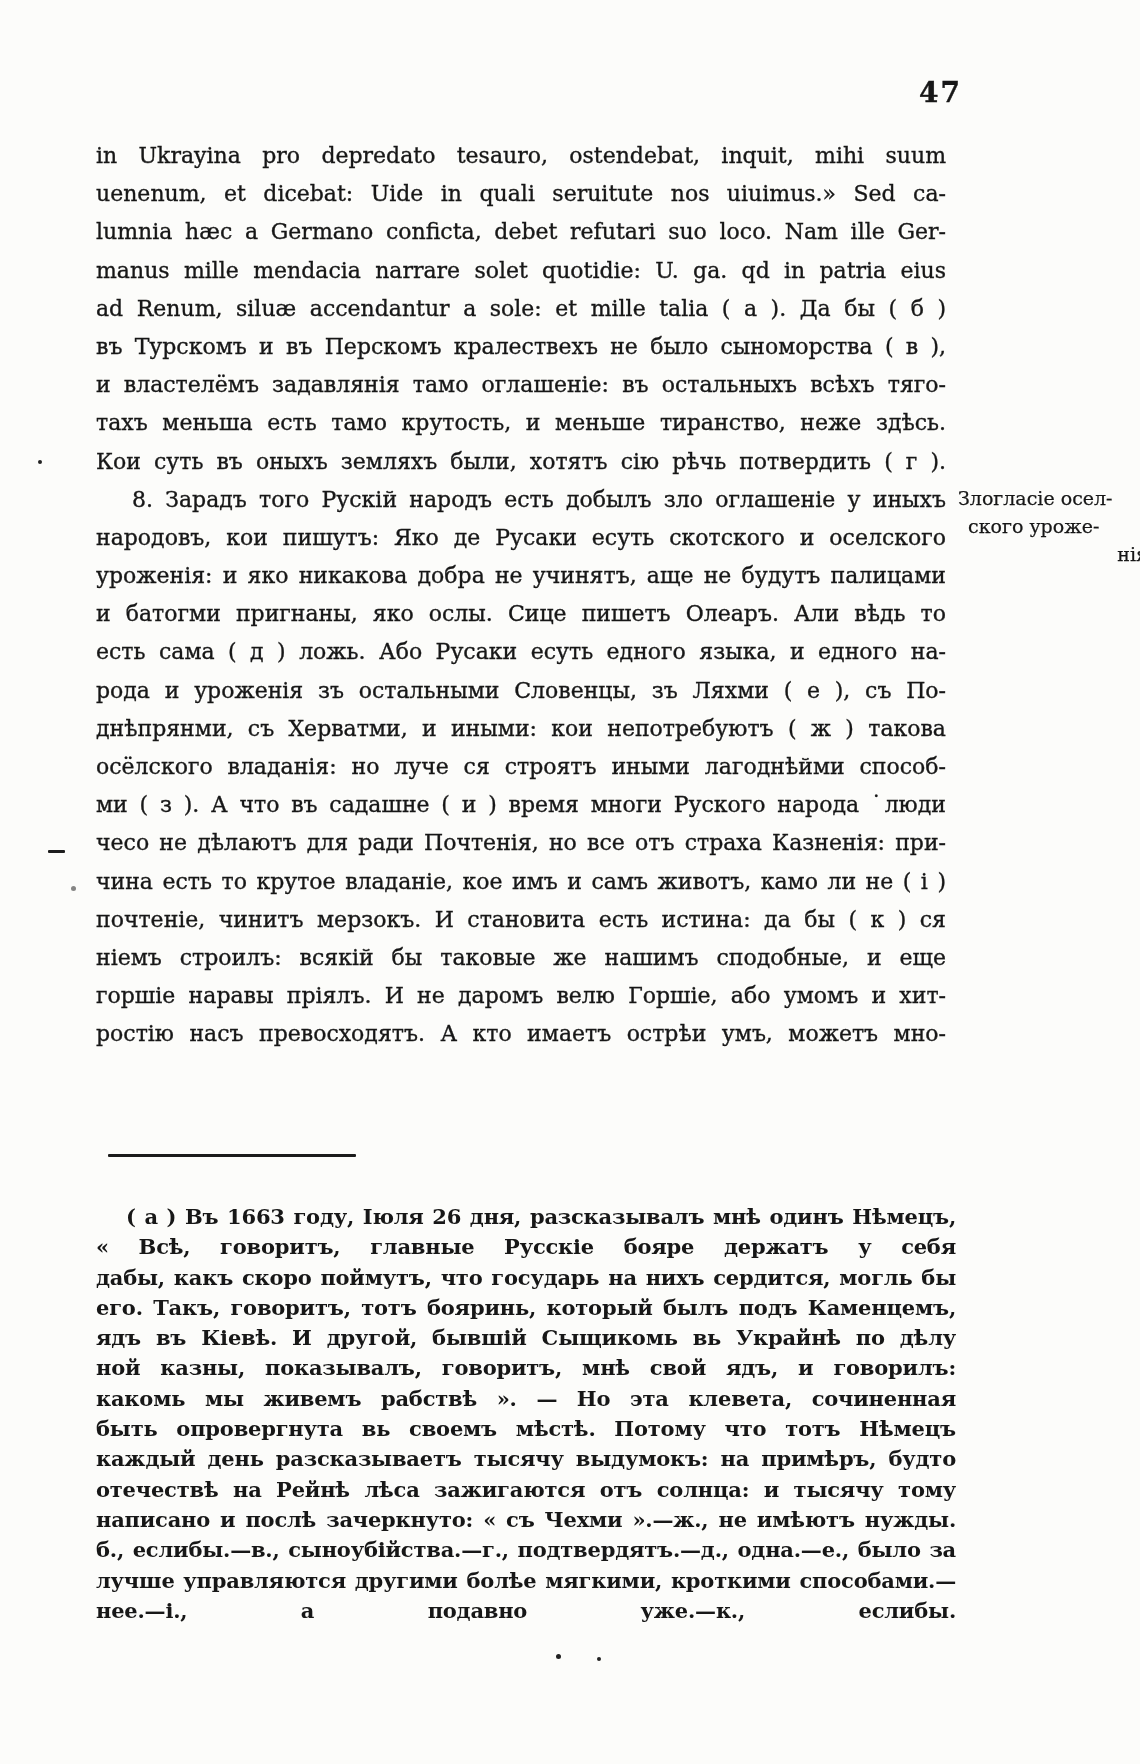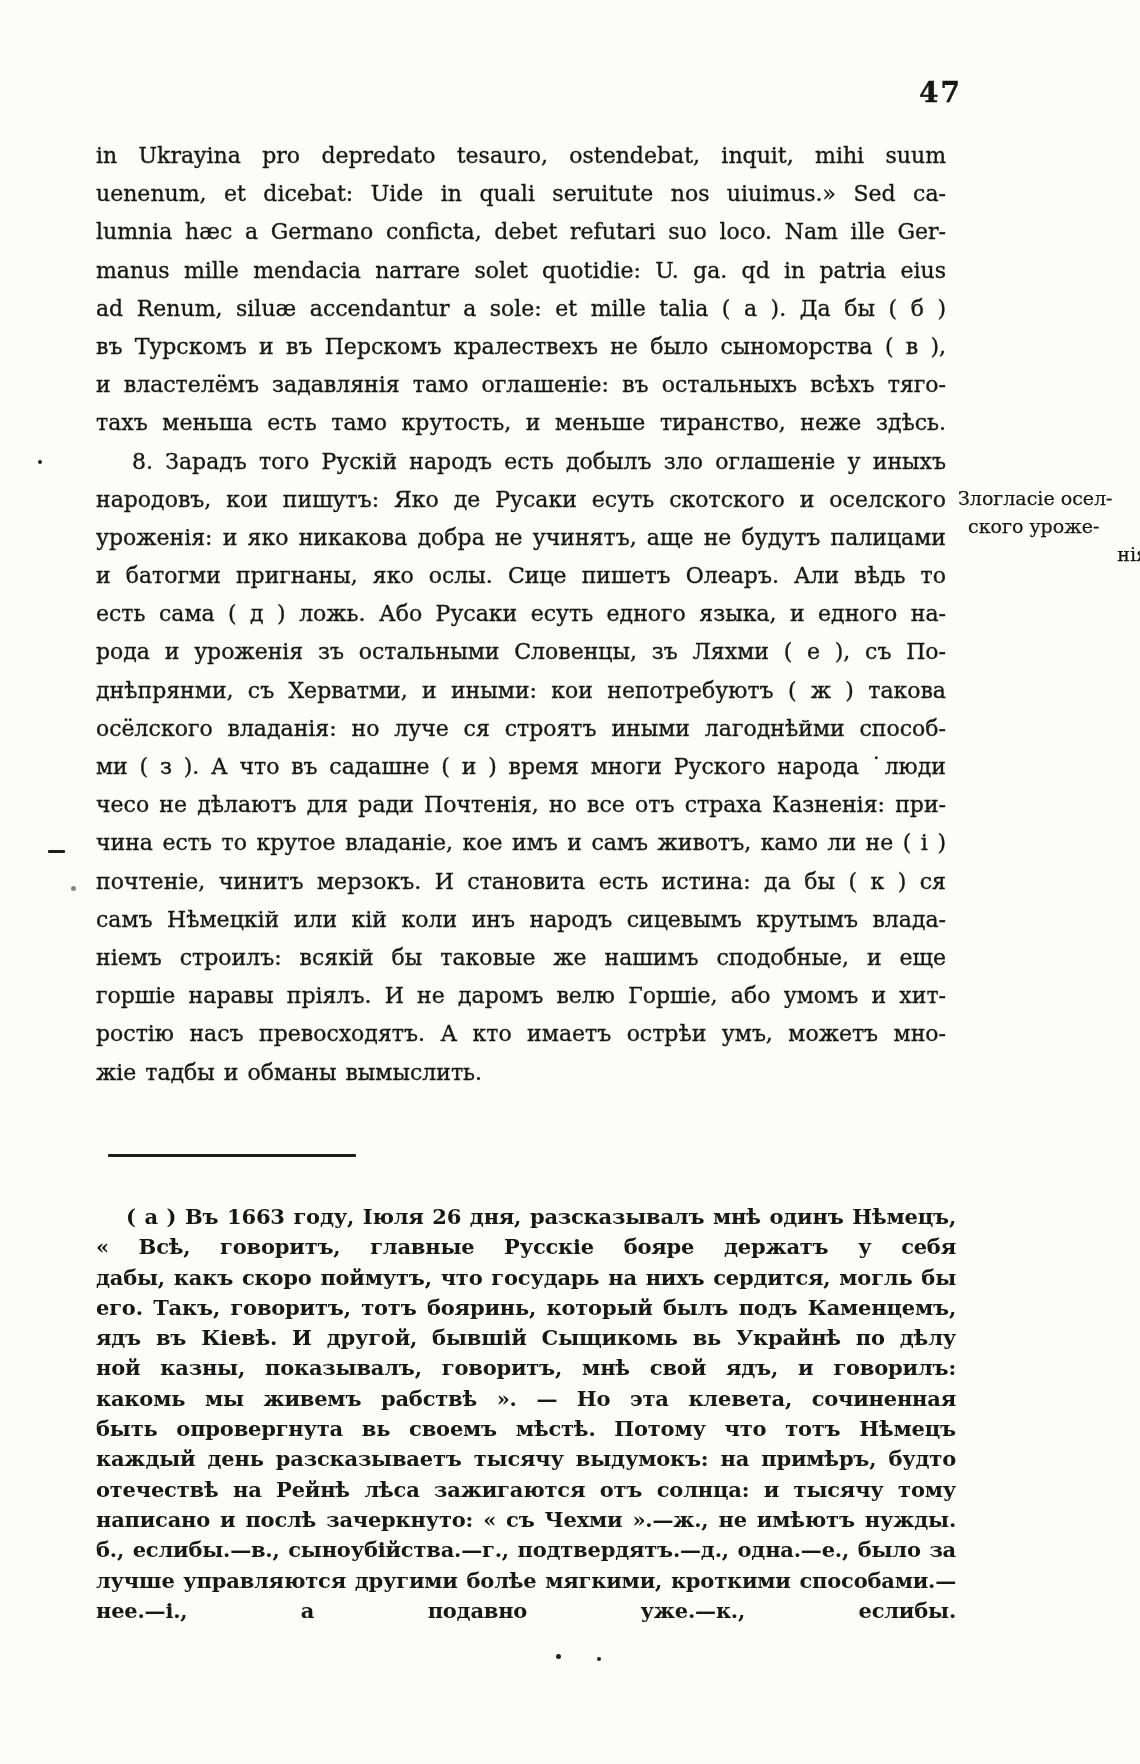--- a/index.html
+++ b/index.html
@@ -75,37 +75,36 @@
 
   <div class="main-text">
       <div class="line">in Ukrayina pro depredato tesauro, ostendebat, inquit, mihi suum</div>
       <div class="line">uenenum, et dicebat: Uide in quali seruitute nos uiuimus.» Sed ca-</div>
       <div class="line">lumnia hæc a Germano conficta, debet refutari suo loco. Nam ille Ger-</div>
       <div class="line">manus mille mendacia narrare solet quotidie: U. ga. qd in patria eius</div>
       <div class="line">ad Renum, siluæ accendantur a sole: et mille talia ( a ). Да бы ( б )</div>
       <div class="line">въ Турскомъ и въ Перскомъ кралествехъ не было сыноморства ( в ),</div>
       <div class="line">и властелёмъ задавлянія тамо оглашеніе: въ остальныхъ всѣхъ тяго-</div>
       <div class="line">тахъ меньша есть тамо крутость, и меньше тиранство, неже здѣсь.</div>
+      <div class="line">Кои суть въ оныхъ земляхъ были, хотятъ сію рѣчь потвердить ( г ).</div>
       <div class="line indent">8. Зарадъ того Рускій народъ есть добылъ зло оглашеніе у иныхъ</div>
       <div class="line">народовъ, кои пишутъ: Яко де Русаки есуть скотского и оселского</div>
       <div class="line">уроженія: и яко никакова добра не учинятъ, аще не будутъ палицами</div>
       <div class="line">и батогми пригнаны, яко ослы. Сице пишетъ Олеаръ. Али вѣдь то</div>
       <div class="line">есть сама ( д ) ложь. Або Русаки есуть едного языка, и едного на-</div>
       <div class="line">рода и уроженія зъ остальными Словенцы, зъ Ляхми ( е ), съ По-</div>
       <div class="line">днѣпрянми, съ Херватми, и иными: кои непотребуютъ ( ж ) такова</div>
       <div class="line">осёлского владанія: но луче ся строятъ иными лагоднѣйми способ-</div>
       <div class="line">ми ( з ). А что въ садашне ( и ) время многи Руского народа ˙люди ни-</div>
       <div class="line">чесо не дѣлаютъ для ради Почтенія, но все отъ страха Казненія: при-</div>
       <div class="line">чина есть то крутое владаніе, кое имъ и самъ животъ, камо ли не ( і )</div>
       <div class="line">почтеніе, чинитъ мерзокъ. И становита есть истина: да бы ( к ) ся</div>
-      <div class="line">самъ Нѣмецкій или кій коли инъ народъ сицевымъ крутымъ влада-</div>
       <div class="line">ніемъ строилъ: всякій бы таковые же нашимъ сподобные, и еще</div>
       <div class="line">горшіе наравы пріялъ. И не даромъ велю Горшіе, або умомъ и хит-</div>
       <div class="line">ростію насъ превосходятъ. А кто имаетъ острѣи умъ, можетъ мно-</div>
-      <div class="line nofill">жіе тадбы и обманы вымыслить.</div>
     </div>
 
   <div class="margin-note">
       <div class="line">Злогласіе осел-</div>
       <div class="line">ского уроже-</div>
       <div class="line">нія.</div>
     </div>
 
   <div class="footnote-rule"></div>
 

